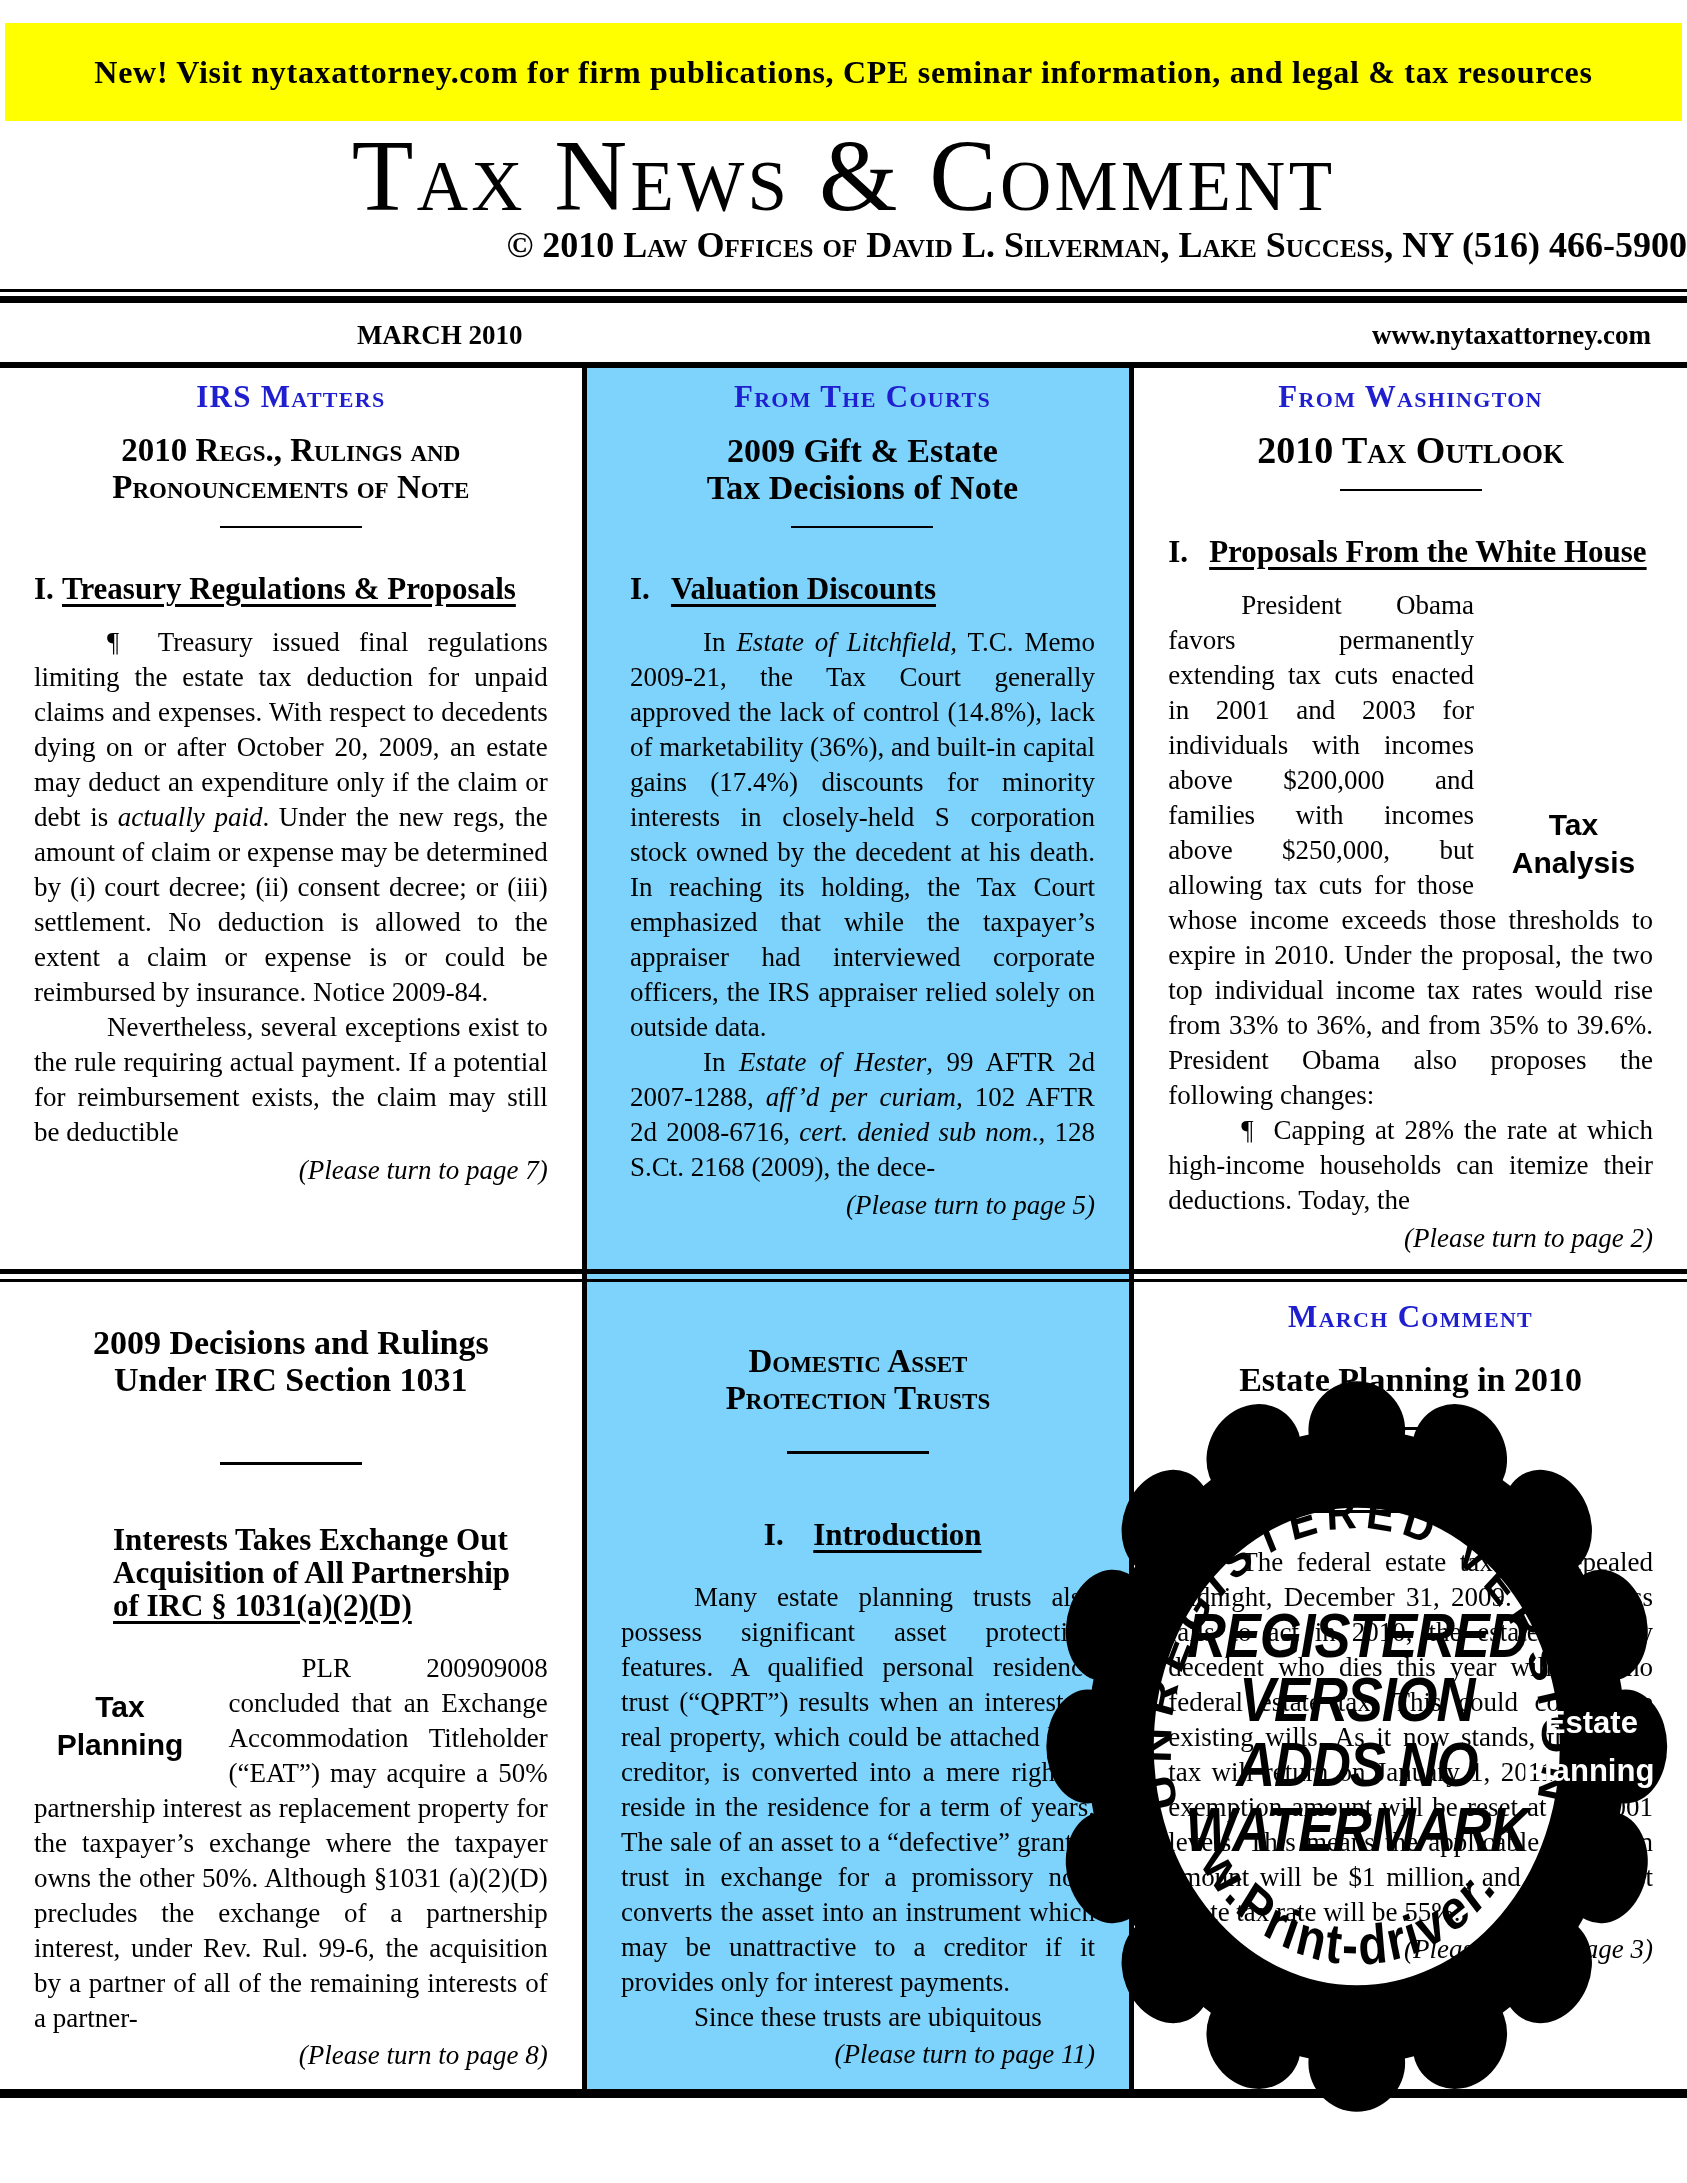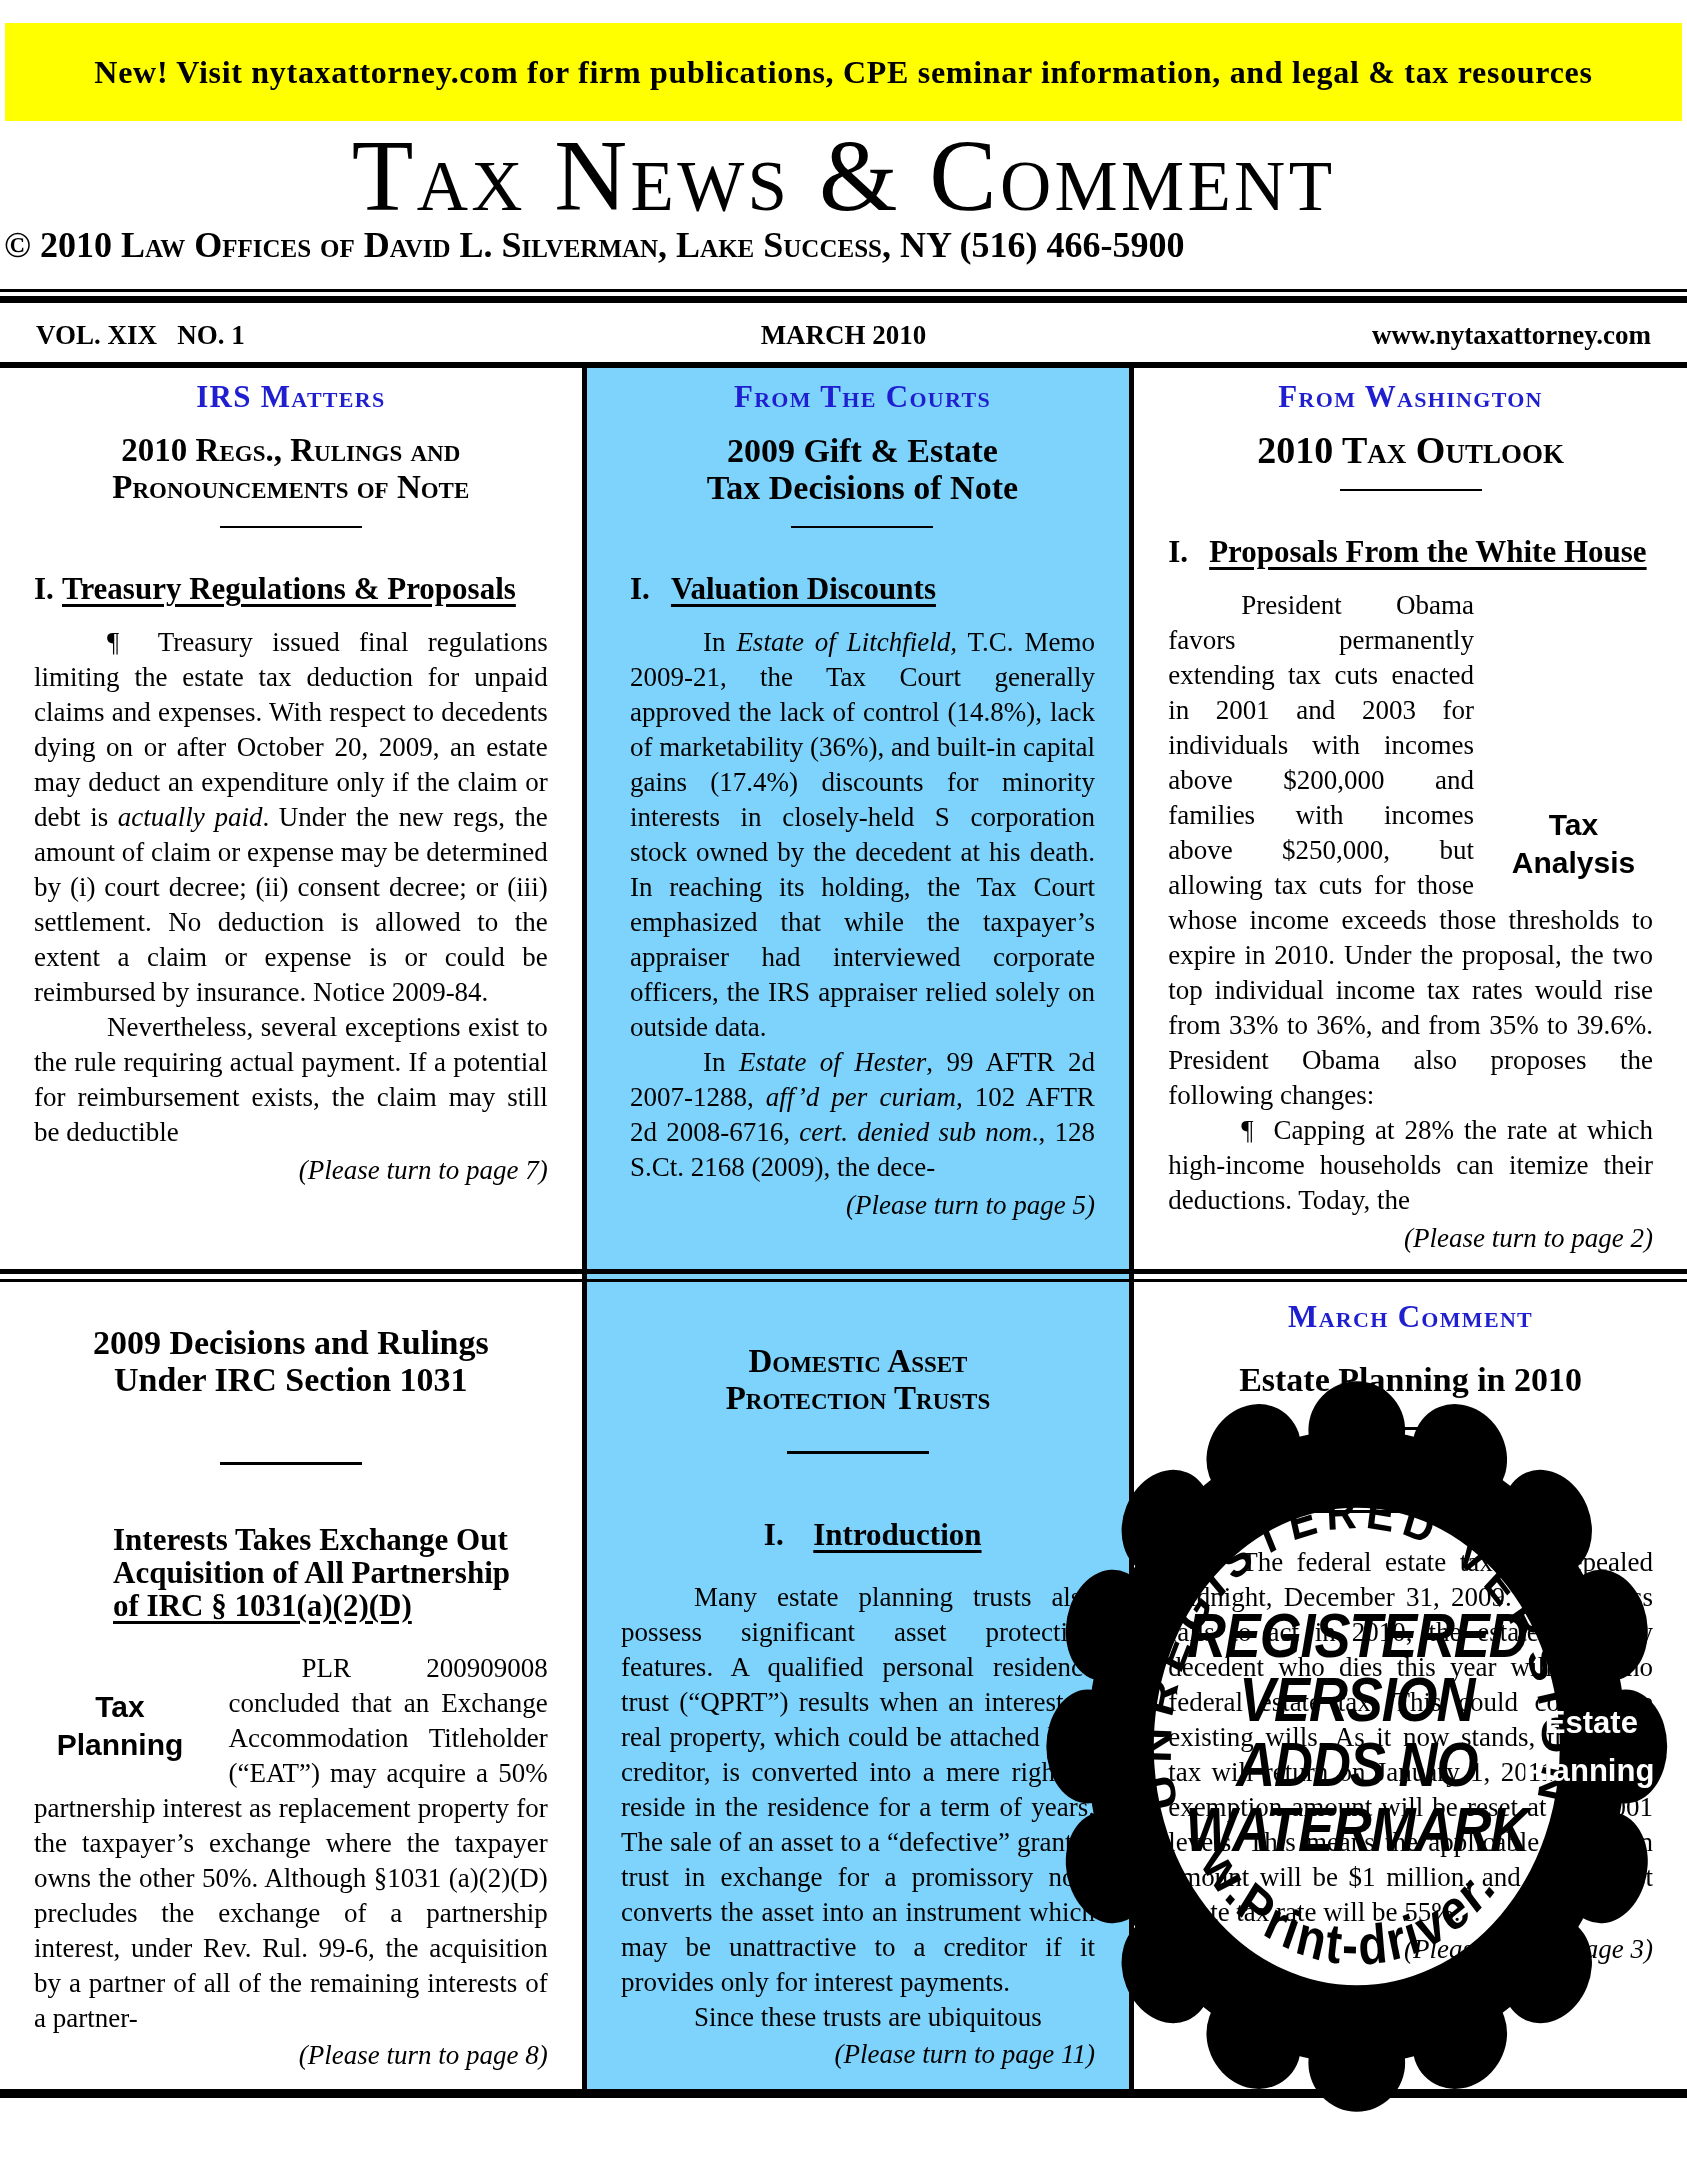--- a/index.html
+++ b/index.html
@@ -5,21 +5,21 @@
   html,body{margin:0;padding:0;background:#888;}
   .page{position:relative;width:1687px;height:2183px;background:#ffffff;overflow:hidden;
         font-family:"Liberation Serif",serif;color:#000;}
   
   .banner{position:absolute;left:5.3px;right:5.3px;top:23px;height:98px;background:#ffff00;
           display:flex;align-items:center;justify-content:center;}
   .banner span{font-weight:bold;font-size:32px;letter-spacing:0.7px;}
   
   .masthead-title{position:absolute;left:0;right:0;top:130px;text-align:center;
         font-variant:small-caps;font-size:101px;line-height:93px;font-weight:500;letter-spacing:3.3px;white-space:nowrap;}
-  .copyright{position:absolute;left:4px;right:0;top:224px;text-align:left;
+  .copyright{position:absolute;left:4px;right:0;top:224px;text-align:right;
         font-variant:small-caps;font-weight:bold;font-size:36px;white-space:nowrap;}
   
   .hr{position:absolute;left:0;right:0;background:#000;}
   .hrA{top:289px;height:3.3px;}
   .hrB{top:296px;height:7.3px;}
   .hrC{top:362px;height:6px;}
   .hrMid1{top:1269px;height:5.3px;z-index:3;}
   .hrMid2{top:1279px;height:2.6px;z-index:3;}
   .hrBottom{top:2089px;height:9.3px;z-index:2;}
   
@@ -86,21 +86,20 @@
     <span>New! Visit nytaxattorney.com for firm publications, CPE seminar information, and legal &amp; tax resources</span>
   </div>
 
   <div class="masthead-title">Tax News  &amp; Comment</div>
   <div class="copyright">© 2010 Law Offices of David L. Silverman, Lake Success, NY  (516) 466-5900</div>
 
   <div class="hr hrA"></div>
   <div class="hr hrB"></div>
 
   <div class="issue">
-    <div class="l">VOL. XIX&nbsp;&nbsp;&nbsp;NO. 1</div>
     <div class="c">MARCH 2010</div>
     <div class="r">www.nytaxattorney.com</div>
   </div>
 
   <div class="hr hrC"></div>
 
   <div class="columns">
 
     <div class="col col1">
       <div class="art">

